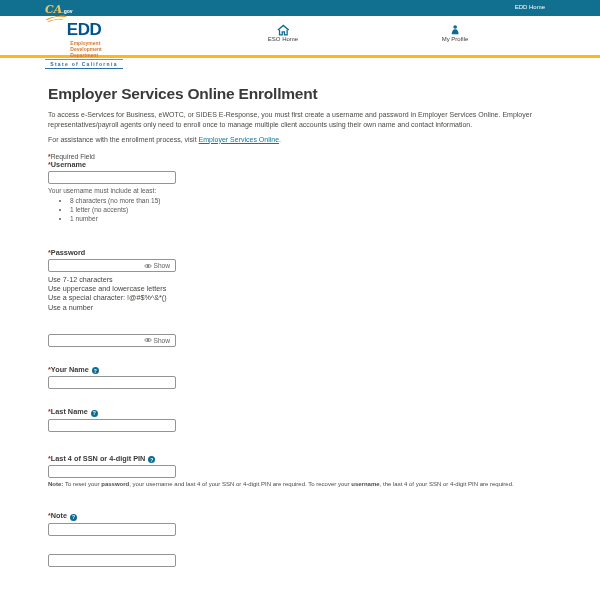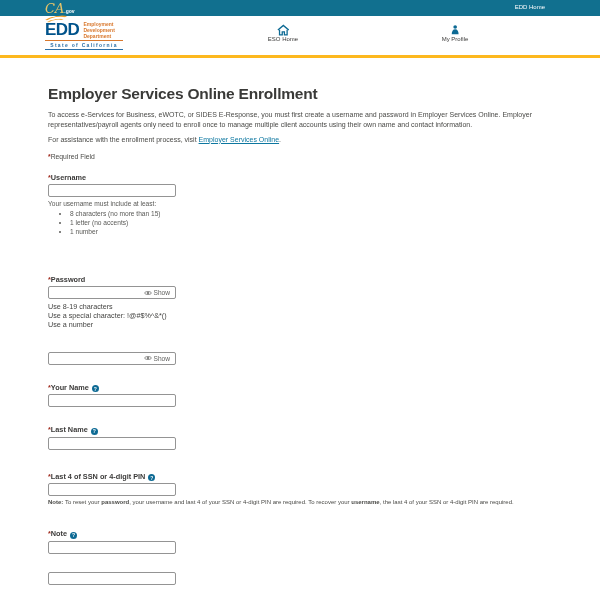--- a/index.html
+++ b/index.html
@@ -4,29 +4,29 @@
 <style>
   * { box-sizing: border-box; margin: 0; padding: 0; }
   html,body { width:600px; height:600px; }
   body {
     font-family: "Liberation Sans", sans-serif;
     background:#ffffff; color:#4a4a47; overflow:hidden; position:relative;
   }
   
   .topbar { height:16px; background:#11708F; position:relative; }
   .ca-logo { position:absolute; left:45px; top:0px; line-height:16px; cursor:pointer; }
-  .ca-script { font-family:"DejaVu Serif", serif; font-style:italic; font-weight:normal;
-               font-size:13px; color:#e9c568; }
+  .ca-script { font-family:"DejaVu Serif", serif; font-style:italic; font-weight:bold;
+               font-size:11px; color:#e9c568; }
   .ca-gov { font-size:5px; color:#ffffff; font-weight:bold; }
   .edd-home-link { position:absolute; right:55px; top:4px; color:#ffffff; font-size:6px;
                    text-decoration:none; cursor:pointer; }
   
   .header { height:39px; background:#ffffff; position:relative; }
   .edd-logo { position:absolute; left:45px; top:4px; width:78px; cursor:pointer; }
-  .edd-top { display:flex; align-items:center; position:relative; }
+  .edd-top { display:flex; align-items:center; position:relative;flex-direction:column; }
   .edd-acronym { font-size:17px; font-weight:bold; color:#00538b; letter-spacing:-0.5px;
                  line-height:19px; position:relative; }
   .edd-arc { position:absolute; width:34px; height:16px; left:-5px; top:-4px;
              border:solid transparent; border-top:1.6px solid #f09f2d; border-radius:50%;
              transform:rotate(-10deg); pointer-events:none; }
   .edd-arc2 { position:absolute; width:26px; height:12px; left:-2px; top:-1px;
               border:solid transparent; border-top:1.2px solid #f0b55e; border-radius:50%;
               transform:rotate(-10deg); pointer-events:none; }
   .edd-words { margin-left:4px; padding-top:1px; }
   .edd-words div { font-size:5px; font-weight:bold; color:#d9782d; line-height:6px; }
@@ -59,22 +59,22 @@
           color:#fff; font-size:5px; font-weight:bold; align-items:center; justify-content:center;
           margin-left:3px; vertical-align:-1px; cursor:pointer; }
   .hint-title { margin-top:3px; font-size:6.6px; color:#5a5a57; }
   ul.hints { margin:4px 0 0 22px; }
   ul.hints li { font-size:6.6px; color:#5a5a57; margin-bottom:3.5px; line-height:5.5px; }
   .pw-hints div { font-size:7.2px; color:#444442; line-height:9.2px; }
   .pw-hints { margin-top:3px; }
   .note { margin-top:3px; font-size:6px; color:#4a4a47; white-space:nowrap; letter-spacing:0; }
   .b { font-weight:bold; }
   
-  .g-username { margin-top:13px; }
-  .g-password { margin-top:41px; }
+  .g-username { margin-top:0; }
+  .g-password { margin-top:27px; }
   .g-repassword { margin-top:22px; }
   .g-first { margin-top:18px; }
   .g-last { margin-top:18px; }
   .g-ssn { margin-top:22px; }
   .g-email { margin-top:24px; }
   .g-reemail { margin-top:18px; }
 </style>
 </head>
 <body>
 
@@ -150,21 +150,22 @@
       <input type="password" style="">
       <button class="show-btn">
         <svg width="8" height="6" viewBox="0 0 24 16">
             <path d="M1 8 C5 2 19 2 23 8 C19 14 5 14 1 8 Z" fill="none" stroke="#5f5f5d" stroke-width="2"></path>
             <circle cx="12" cy="8" r="3" fill="#5f5f5d"></circle>
           </svg>
         <span>Show</span>
       </button>
     </div>
     <div class="pw-hints">
-      <div>Use 8-19 characters</div>
+      <div>Use 7-12 characters</div>
+      <div>Use uppercase and lowercase letters</div>
       <div>Use a special character: !@#$%^&amp;*()</div>
       <div>Use a number</div>
     </div>
   </div>
 
   <div class="group g-repassword">
     <div class="tinput">
       <input type="password" style="">
       <button class="show-btn">
         <svg width="8" height="6" viewBox="0 0 24 16">

